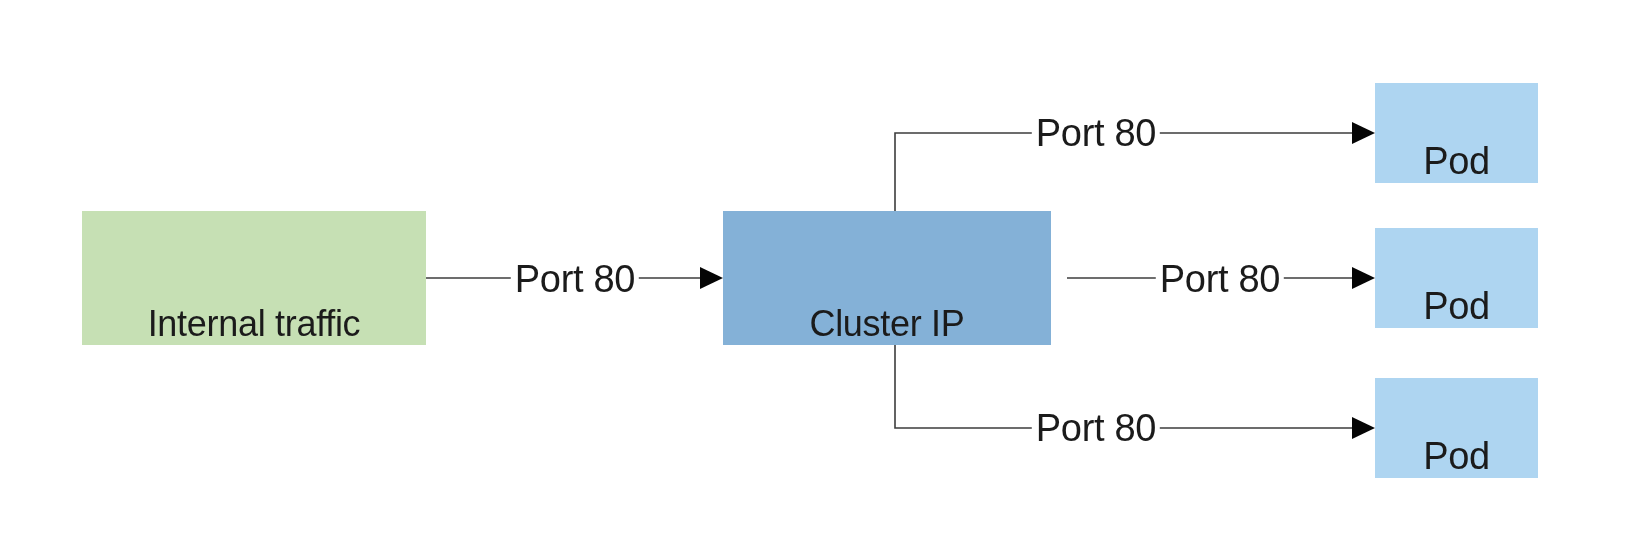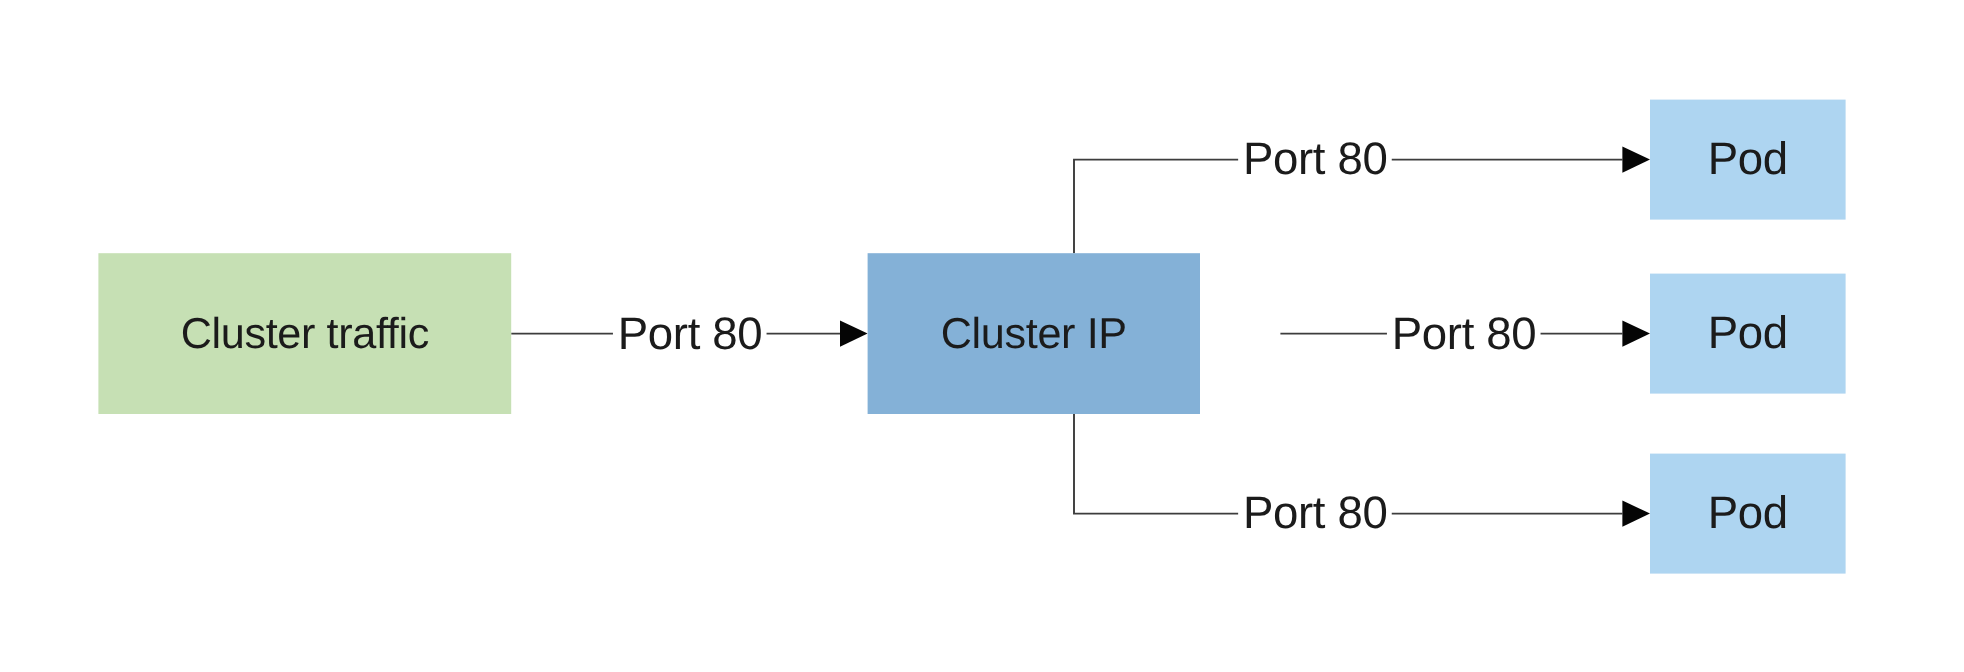--- a/index.html
+++ b/index.html
@@ -19,34 +19,34 @@
     position: absolute;
     left: 0;
     top: 0;
     width: 1637px;
     height: 560px;
     pointer-events: none;
   }
   .node {
     position: absolute;
     display: flex;
-    align-items: center;
+    align-items: flex-end;
     justify-content: center;
     color: #1b1b1b;
     letter-spacing: -0.3px;
     white-space: nowrap;
   }
   .node-internal {
     left: 82px; top: 211px;
     width: 344px; height: 134px;
     font-size: 36px;
   }
   .node-cluster {
     left: 723px; top: 211px;
-    width: 277px; height: 134px;
+    width: 328px; height: 134px;
     font-size: 36px;
   }
   .node-pod {
     width: 163px; height: 100px;
     font-size: 38px;
   }
   .node-pod1 { left: 1375px; top: 83px; }
   .node-pod2 { left: 1375px; top: 228px; }
   .node-pod3 { left: 1375px; top: 378px; }
   .edge-label {
@@ -76,21 +76,21 @@
         <polygon points="0 0, 23 11, 0 22" fill="#050505"></polygon>
       </marker>
     </defs>
     <path d="M426 278 H700" fill="none" stroke="#3d3d3d" stroke-width="1.6" marker-end="url(#arrowhead)"></path>
     <path d="M895 211 V133 H1352" fill="none" stroke="#3d3d3d" stroke-width="1.6" marker-end="url(#arrowhead)"></path>
     <path d="M1067 278 H1352" fill="none" stroke="#3d3d3d" stroke-width="1.6" marker-end="url(#arrowhead)"></path>
     <path d="M895 345 V428 H1352" fill="none" stroke="#3d3d3d" stroke-width="1.6" marker-end="url(#arrowhead)"></path>
   </svg>
 
   <div class="node node-internal" style="background-color: rgb(198, 224, 180);">
-    <span>Cluster traffic</span>
+    <span>Internal traffic</span>
   </div>
 
   <div class="node node-cluster" style="background-color: rgb(132, 177, 215);">
     <span>Cluster IP</span>
   </div>
 
   <div class="node node-pod node-pod1" style="background-color: rgb(174, 213, 241);">
     <span>Pod</span>
   </div>
 

